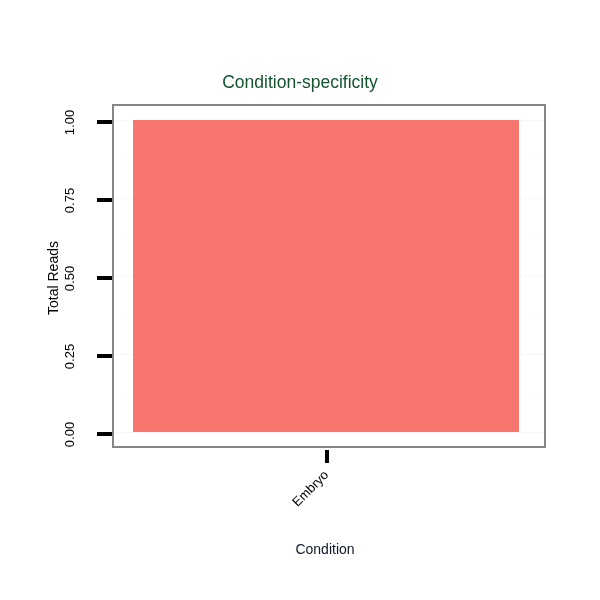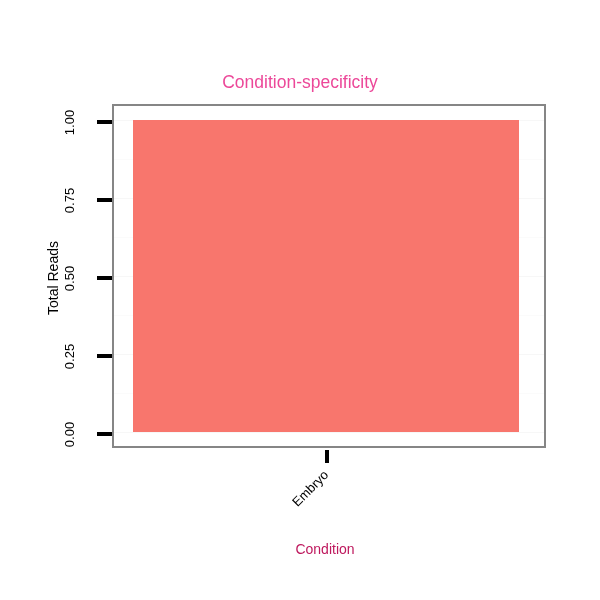--- a/index.html
+++ b/index.html
@@ -26,21 +26,21 @@
 
   
   .chart-title {
     position: absolute;
     left: 0;
     top: 71px;
     width: 600px;
     text-align: center;
     font-size: 17.5px;
     line-height: 22px;
-    color: #ec4899;
+    color: #14532d;
     letter-spacing: 0px;
     white-space: nowrap;
   }
 
   
   .panel {
     position: absolute;
     left: 112px;
     top: 104px;
     width: 434px;
@@ -124,21 +124,21 @@
     color: #000000;
     white-space: nowrap;
     transform-origin: 50% 50%;
     transform: rotate(-90deg);
     text-align: center;
   }
   .xlab {
     position: absolute;
     font-size: 14px;
     line-height: 14px;
-    color: #be185d;
+    color: #0f172a;
     white-space: nowrap;
     text-align: center;
   }
 </style>
 </head>
 <body>
 
 <div id="plot-root">
 
   <div class="chart-title">Condition-specificity</div>

